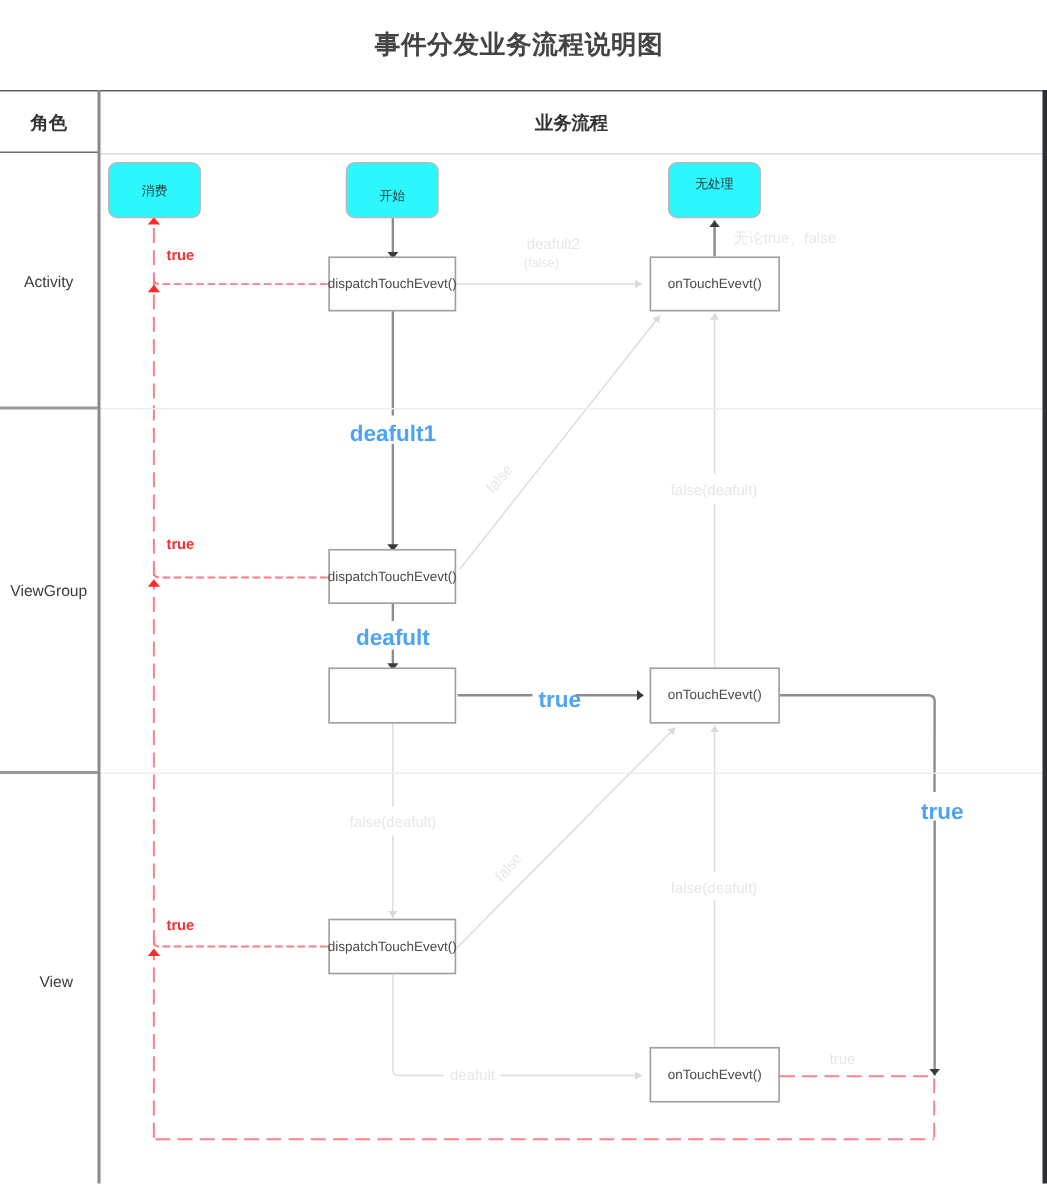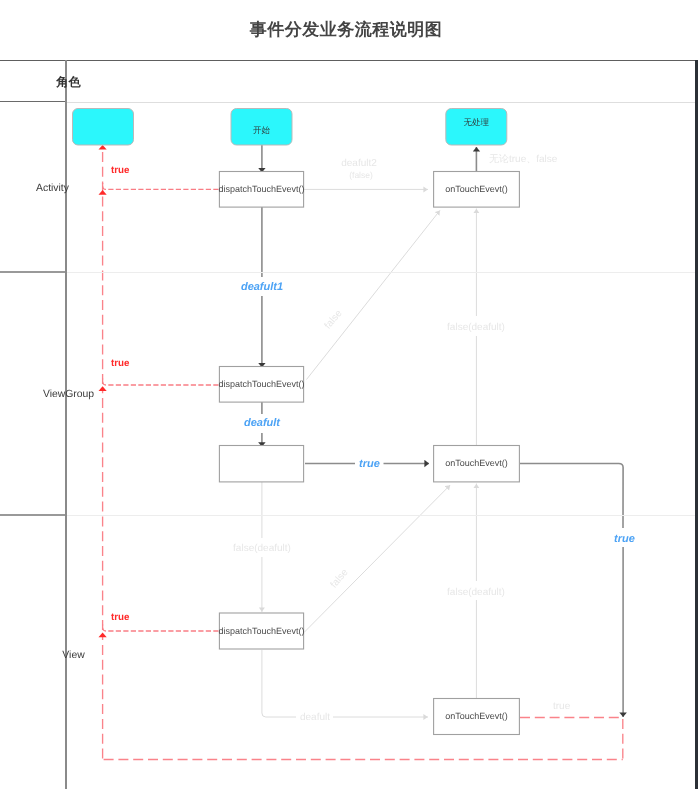--- a/index.html
+++ b/index.html
@@ -3,47 +3,47 @@
 <meta charset="utf-8">
 <style>
   html,body{margin:0;padding:0;background:#ffffff;}
   body{width:698px;height:789px;overflow:hidden;
        font-family:"Liberation Sans",sans-serif;
        -webkit-font-smoothing:antialiased;text-rendering:geometricPrecision;}
   #root{position:relative;width:698px;height:789px;background:#ffffff;}
   .title{position:absolute;left:-3px;top:19px;width:698px;text-align:center;
          font-size:17px;font-weight:bold;color:#444;letter-spacing:.5px;}
   svg{position:absolute;left:0;top:0;}
-  .cell{position:absolute;font-size:10.4px;color:#3b3b3b;padding-left:36px;}
+  .cell{position:absolute;font-size:10.4px;color:#3b3b3b;}
 
   .tbl{position:absolute;left:0;top:0;width:698px;height:789px;}
   .tline{position:absolute;}
   .tl-h-top{left:0;top:60.2px;width:697px;height:1.3px;background:#5e5e5e;}
   .tl-h-hdr-l{left:0;top:101.2px;width:66px;height:1.3px;background:#6a6a6a;}
   .tl-h-hdr-r{left:66px;top:101.6px;width:630px;height:1px;background:#dedede;}
   .tl-h-r1-l{left:0;top:271.3px;width:66px;height:1.4px;background:#999;}
   .tl-h-r1-r{left:66px;top:271.6px;width:630px;height:1px;background:#ededed;}
   .tl-h-r2-l{left:0;top:514.3px;width:66px;height:1.4px;background:#999;}
   .tl-h-r2-r{left:66px;top:514.6px;width:630px;height:1px;background:#ededed;}
   .tl-v-mid{left:64.7px;top:60px;width:1.9px;height:729px;background:#8a8a8a;}
   .tl-v-right{left:695.4px;top:60px;width:2.6px;height:729px;background:#2b3036;}
   .c-role{left:0;top:74px;width:65px;text-align:center;}
   .c-flow{left:66px;top:74px;width:630px;text-align:center;}
-  .c-r0{left:0;top:183px;width:65px;}
+  .c-r0{left:0;top:183px;width:65px;text-align:center;}
   .c-r1{left:0;top:389px;width:65px;text-align:center;}
   .c-r2{left:0;top:649.5px;width:75px;text-align:center;}
 
   .layer{position:absolute;left:0;top:0;width:698px;height:789px;}
   .nt{position:absolute;display:flex;align-items:center;justify-content:center;
       font-size:9px;color:#4a4a4a;line-height:1;}
   .nt-cn{font-size:8.5px;color:#2f3a3a;}
   .nt-sm{font-size:7.6px;}
   .el{position:absolute;text-align:center;font-size:10px;line-height:1;}
   .el-red{color:#FF2A2A;font-weight:bold;font-size:9.8px;}
-  .el-blue{color:#4DA3F5;font-weight:bold;font-size:11px;font-style:italic;}
+  .el-blue{color:#4DA3F5;font-weight:bold;font-size:15px;}
   .el-faint{color:#e7e7e7;font-size:10px;}
   .el-xs{font-size:8.5px;}
   .rot{transform:rotate(-50deg);}
   .watermark{position:absolute;left:524px;top:759px;font-size:19.5px;color:#d6d6d6;
              letter-spacing:0px;white-space:nowrap;}
   .hdr{font-weight:bold;font-size:12.2px;color:#333;}
 </style>
 </head>
 <body>
 
@@ -127,44 +127,46 @@
     <div class="tline tl-h-top"></div>
     <div class="tline tl-h-hdr-l"></div>
     <div class="tline tl-h-hdr-r"></div>
     <div class="tline tl-h-r1-l"></div>
     <div class="tline tl-h-r1-r"></div>
     <div class="tline tl-h-r2-l"></div>
     <div class="tline tl-h-r2-r"></div>
     <div class="tline tl-v-mid"></div>
     <div class="tline tl-v-right"></div>
     <div class="cell hdr c-role">角色</div>
+    <div class="cell hdr c-flow">业务流程</div>
     <div class="cell c-r0">Activity</div>
     <div class="cell c-r1">ViewGroup</div>
     <div class="cell c-r2">View</div>
   </div>
   <div class="title">事件分发业务流程说明图</div>
 
   <div class="layer">
+    <div class="nt nt-cn" style="left:72.5px;top:108.5px;width:61px;height:36.5px;">消费</div>
     <div class="nt nt-cn" style="left:231px;top:108.5px;width:61px;height:44px;">开始</div>
     <div class="nt nt-cn" style="left:445.8px;top:108.5px;width:61px;height:28px;">无处理</div>
 
     <div class="nt nt-box" style="left:219.4px;top:171.5px;width:84.2px;height:35.6px;">dispatchTouchEvevt()</div>
     <div class="nt nt-box" style="left:433.6px;top:171.5px;width:85.8px;height:35.6px;">onTouchEvevt()</div>
     <div class="nt nt-box" style="left:219.4px;top:366.5px;width:84.2px;height:35.6px;">dispatchTouchEvevt()</div>
     <div class="nt nt-box" style="left:433.6px;top:445.5px;width:85.8px;height:36.4px;">onTouchEvevt()</div>
     <div class="nt nt-box" style="left:219.4px;top:613px;width:84.2px;height:36px;">dispatchTouchEvevt()</div>
     <div class="nt nt-box" style="left:433.6px;top:698.5px;width:85.8px;height:36px;">onTouchEvevt()</div>
   </div>
 
   <div class="layer">
     <div class="el el-red" style="left:111px;top:166px;width:40px;text-align:left;">true</div>
     <div class="el el-red" style="left:111px;top:359px;width:40px;text-align:left;">true</div>
     <div class="el el-red" style="left:111px;top:613px;width:40px;text-align:left;">true</div>
 
-    <div class="el el-faint" style="left:309px;top:159px;width:100px;">deafult2</div>
+    <div class="el el-faint" style="left:319px;top:159px;width:100px;">deafult2</div>
     <div class="el el-faint el-xs" style="left:311px;top:171px;width:100px;">(false)</div>
     <div class="el el-faint" style="left:489px;top:155px;width:150px;text-align:left;">无论true、false</div>
 
     <div class="el el-blue" style="left:212px;top:282px;width:100px;">deafult1</div>
     <div class="el el-blue" style="left:212px;top:418px;width:100px;">deafult</div>
     <div class="el el-blue" style="left:359px;top:459px;width:40px;text-align:left;">true</div>
     <div class="el el-blue" style="left:614px;top:534px;width:40px;text-align:left;">true</div>
 
     <div class="el el-faint" style="left:426px;top:323px;width:100px;">false(deafult)</div>
     <div class="el el-faint" style="left:212px;top:544px;width:100px;">false(deafult)</div>

